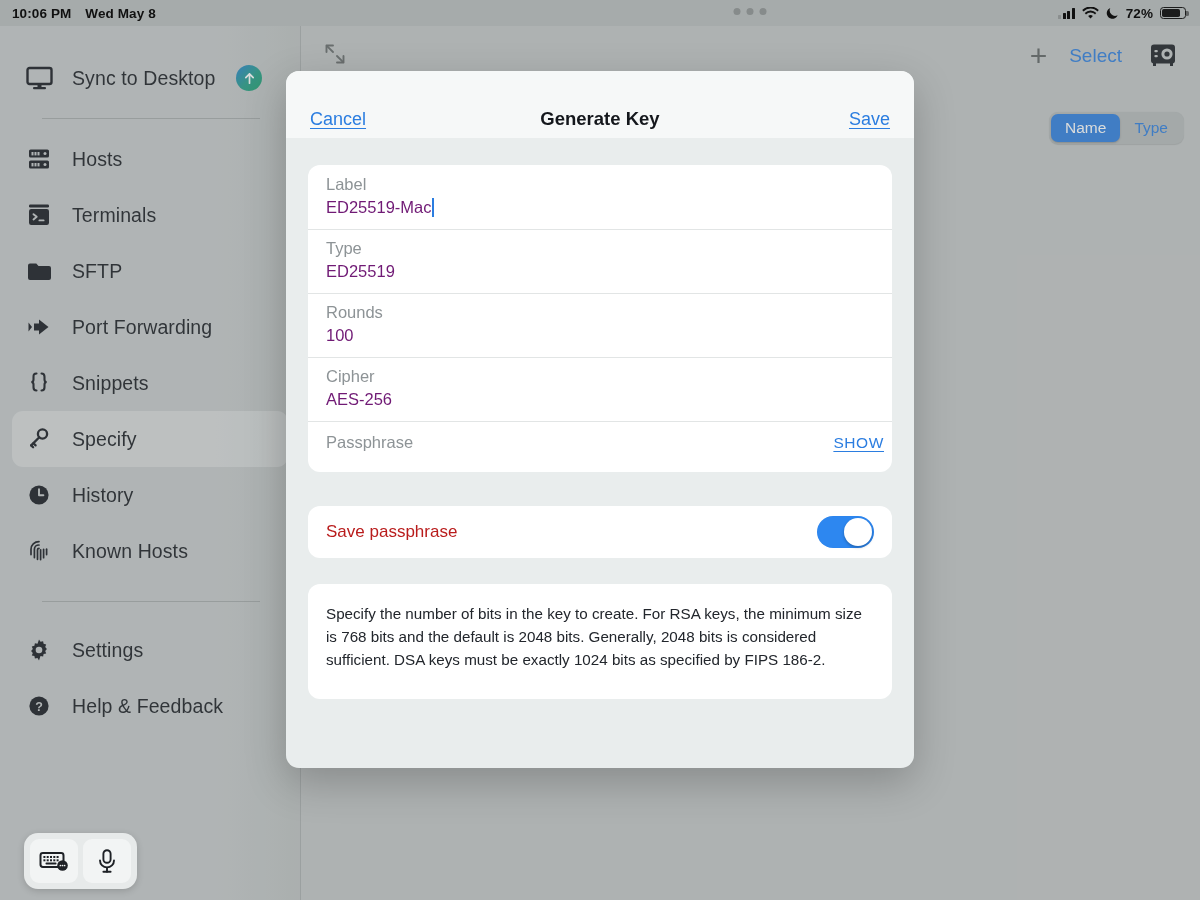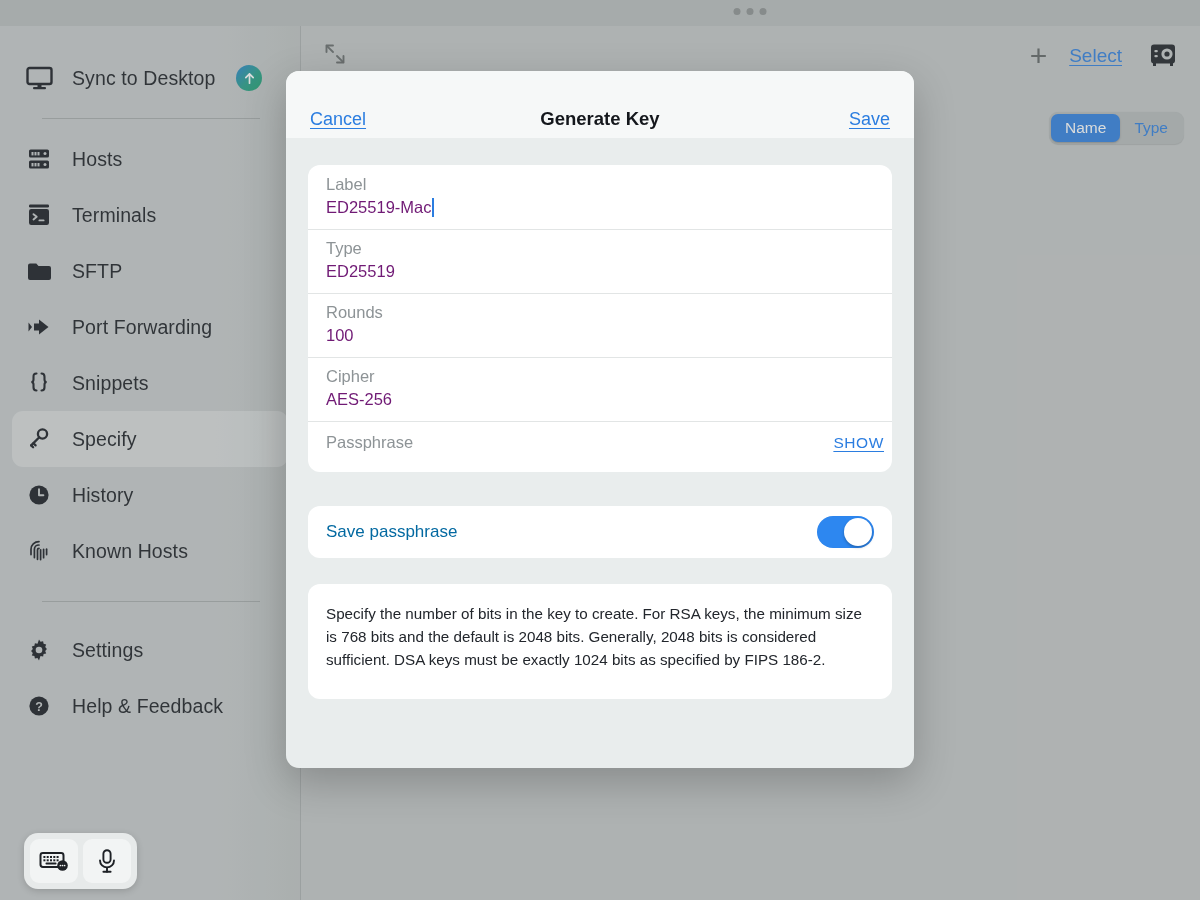--- a/index.html
+++ b/index.html
@@ -74,21 +74,21 @@
     display: flex; gap: 6px;
   }
   .grabber i { width: 7px; height: 7px; border-radius: 50%; background: #8c9090; display: block; }
   .pane-toolbar {
     position: absolute; top: 0; left: 0; width: 900px; height: 60px;
     display: flex; align-items: center; padding: 0 22px;
   }
   .tb-spacer { flex: 1; }
   .tb-plus { color: #5d6161; font-size: 30px; font-weight: 300; line-height: 1; margin-right: 22px; }
   .tb-select {
-    color: #2b7de0; font-size: 19px; text-decoration: underline;
+    color: #2b7de0; font-size: 19px; 
     text-underline-offset: 3px; margin-right: 26px;
   }
   .tb-vault { color: #191c22; }
   .segment {
     position: absolute; top: 86px; right: 16px;
     display: flex; background: #b6baba; border-radius: 9px; padding: 2px;
     box-shadow: 0 0.5px 1px rgba(0,0,0,.12);
   }
   .seg-item { font-size: 15.5px; padding: 5px 14px; border-radius: 7px; color: #2b7de0; }
   .seg-item.active { background: #2b7de0; color: #fff; box-shadow: 0 1px 2px rgba(0,0,0,.22); }
@@ -122,21 +122,21 @@
   .caret {
     display: inline-block; width: 2px; height: 19px; background: #2b7de0;
     margin-left: 1px; vertical-align: middle;
   }
   .field-pass { display: flex; align-items: center; justify-content: space-between; padding: 12px 8px 20px 18px; }
   .show-link { color: #2b7de0; font-size: 15.5px; letter-spacing: .6px; text-decoration: underline; text-underline-offset: 3px; }
   .card-toggle {
     display: flex; align-items: center; justify-content: space-between;
     padding: 0 18px; height: 52px; margin-top: 34px;
   }
-  .toggle-label { font-size: 17px; color: #0369a1; }
+  .toggle-label { font-size: 17px; color: #b91c1c; }
   .switch {
     width: 57px; height: 32px; border-radius: 16px; background: #2d87f0;
     position: relative; box-shadow: inset 0 0 1px rgba(0,0,0,.08);
   }
   .switch i {
     position: absolute; top: 2px; left: 27px; width: 28px; height: 28px;
     border-radius: 50%; background: #fff; display: block;
     box-shadow: 0 1.5px 3px rgba(0,0,0,.28);
   }
   .card-note { margin-top: 26px; padding: 18px 18px 28px 18px; }
@@ -152,20 +152,46 @@
     width: 48px; height: 44px; border-radius: 9px; background: #f2f4f4;
     display: flex; align-items: center; justify-content: center; color: #1d2025;
   }
   .hairline { position:absolute; left:300px; top:26px; width:1px; height:874px; background: rgba(120,125,125,.35); z-index: 6; }
 </style>
 </head>
 <body>
 
 <div id="app">
 
+  <div class="statusbar">
+    <div class="sb-left">
+      <span>10:06 PM</span>
+      <span>Wed May 8</span>
+    </div>
+    <div class="sb-right">
+      <span class="sb-bars">
+          <i></i>
+          <i></i>
+          <i></i>
+          <i></i>
+        </span>
+      <svg width="17" height="13" viewBox="0 0 17 13">
+        <path d="M8.5 11.6 6.1 9.1a3.4 3.4 0 0 1 4.8 0z" fill="#111"></path>
+        <path d="M8.5 5.6c1.7 0 3.3.7 4.5 1.9l1.3-1.4A8.3 8.3 0 0 0 8.5 3.6 8.3 8.3 0 0 0 2.7 6.1L4 7.5a6.4 6.4 0 0 1 4.5-1.9z" fill="#111"></path>
+        <path d="M8.5 1.5c2.7 0 5.2 1.1 7 2.9l1.3-1.4A11.9 11.9 0 0 0 8.5-.5 11.9 11.9 0 0 0 .2 3l1.3 1.4a9.9 9.9 0 0 1 7-2.9z" fill="#111"></path>
+      </svg>
+      <svg width="13" height="14" viewBox="0 0 13 14">
+        <path d="M11.6 9.2A5.4 5.4 0 0 1 4.3 2a5.6 5.6 0 1 0 7.3 7.2z" fill="#111"></path>
+      </svg>
+      <span>72%</span>
+      <span class="batt">
+          <i></i>
+        </span>
+    </div>
+  </div>
 
   <div class="sidebar">
     <div class="side-top">
 
       <div class="side-row">
         <span class="side-ico">
           <svg width="27" height="24" viewBox="0 0 27 24">
             <rect x="1.5" y="2" width="24" height="16" rx="2" fill="none" stroke="#13161d" stroke-width="2.4"></rect>
             <rect x="11.5" y="18" width="4" height="4" fill="#13161d"></rect>
             <rect x="7" y="21" width="13" height="2.2" rx="1" fill="#13161d"></rect>

